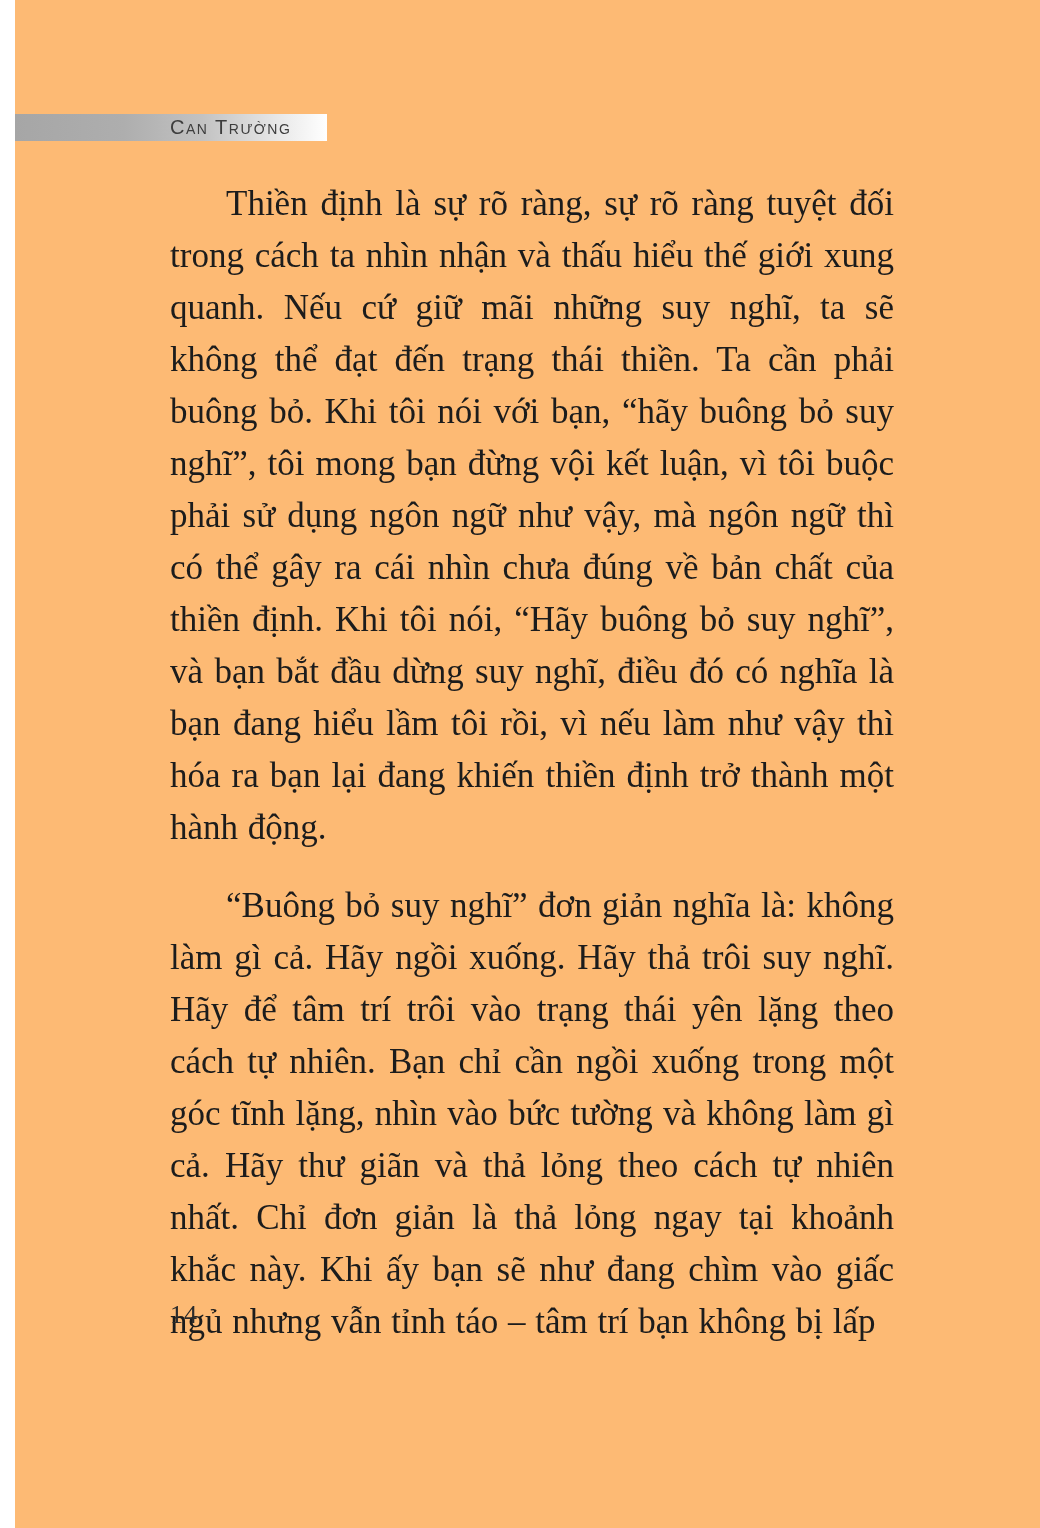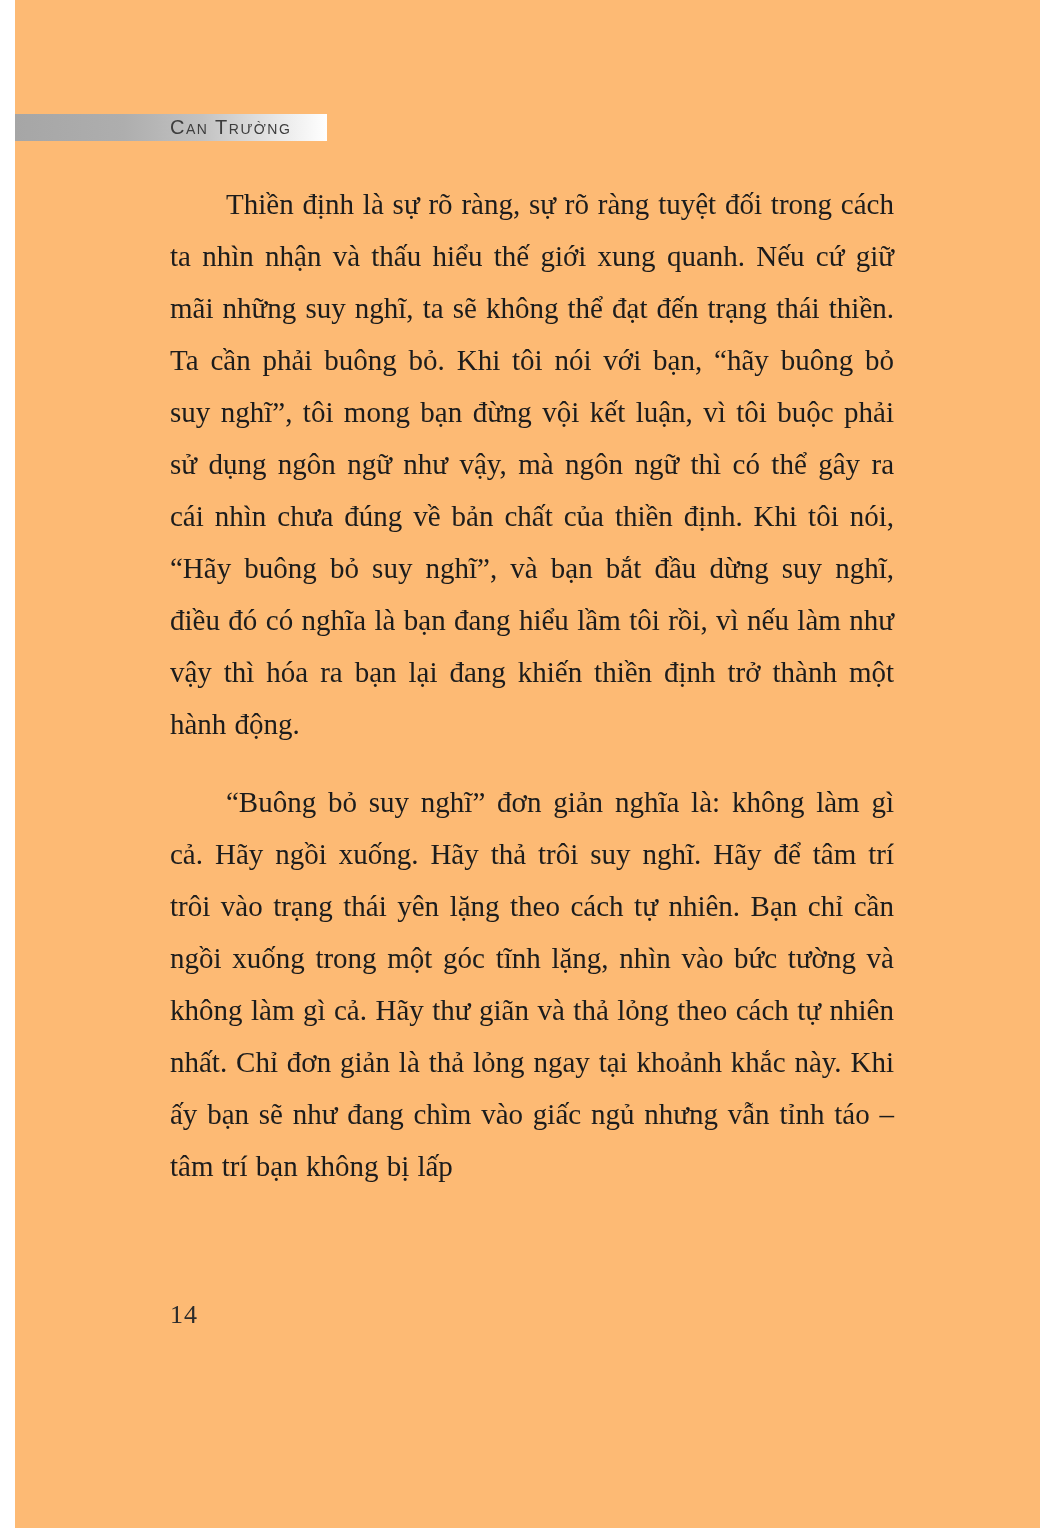--- a/index.html
+++ b/index.html
@@ -47,21 +47,21 @@
     white-space: nowrap;
   }
   .content {
     position: absolute;
     top: 178px;
     left: 155px;
     width: 724px;
   }
   .content p {
     margin: 0 0 26px 0;
-    font-size: 29px;
+    font-size: 35px;
     line-height: 52px;
     text-align: justify;
     text-indent: 56px;
     color: #1c1c1c;
     word-spacing: 1px;
   }
   .page-number {
     position: absolute;
     left: 155px;
     top: 1300px;

